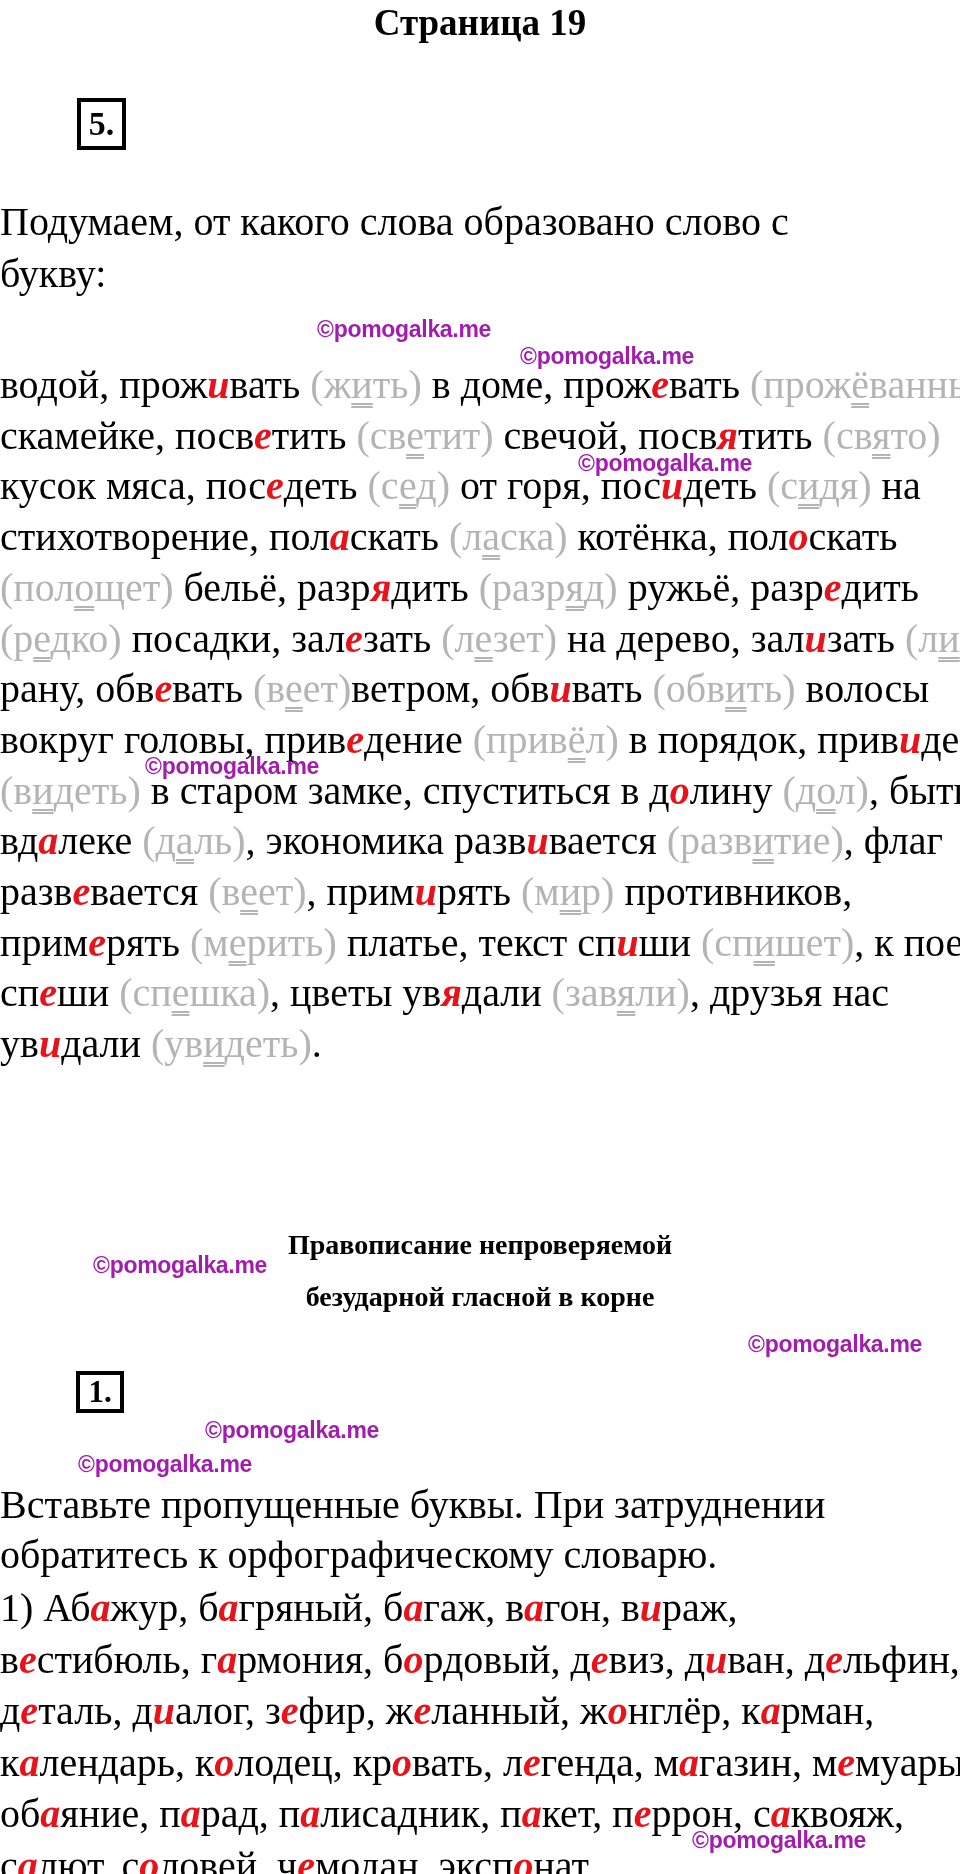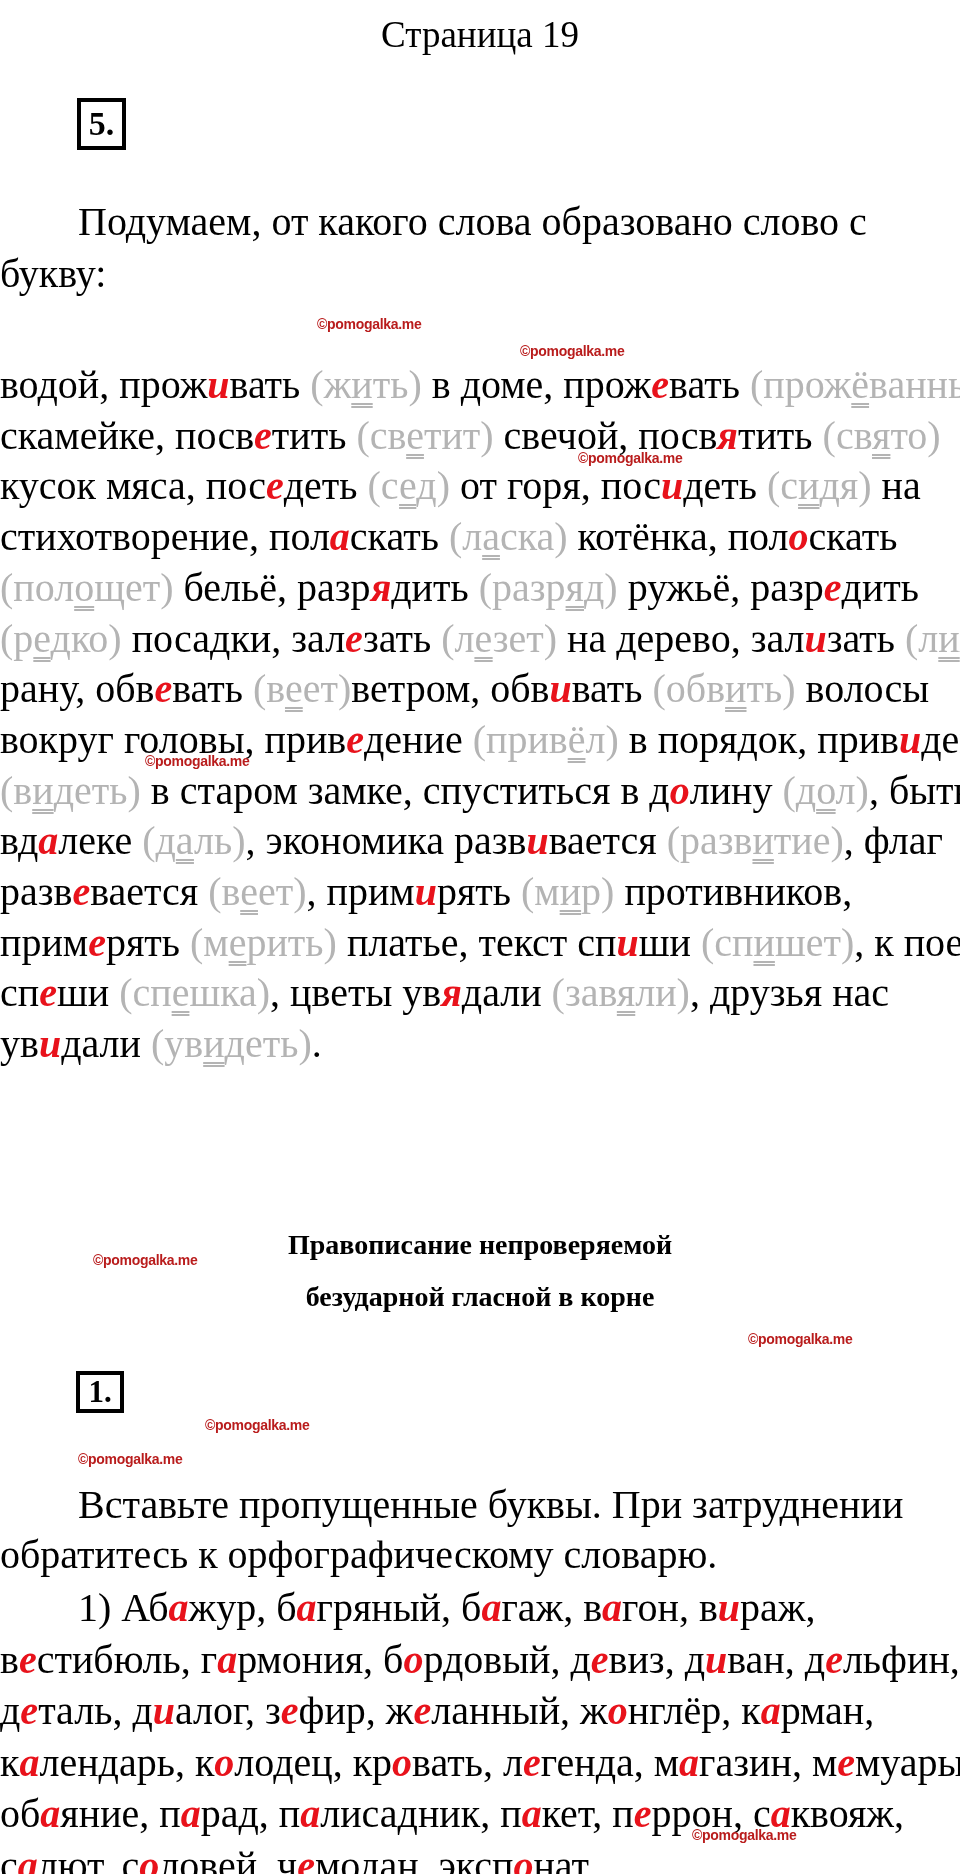--- a/index.html
+++ b/index.html
@@ -2,50 +2,50 @@
 <html lang="ru"><head>
 <meta charset="utf-8">
 <style>
   html,body{margin:0;padding:0;}
   body{
     width:960px;height:1874px;position:relative;background:#ffffff;
     font-family:"Liberation Serif","DejaVu Serif",serif;
     font-size:40px;color:#000;overflow:hidden;
   }
   .abs{position:absolute;}
-  #title{top:12px;left:0;width:960px;text-align:center;font-size:37px;font-weight:normal;line-height:46px;}
+  #title{top:0;left:0;width:960px;text-align:center;font-size:37px;font-weight:bold;line-height:46px;}
   .badge{
     position:absolute;border:4px solid #000;box-sizing:border-box;
     display:flex;align-items:center;justify-content:center;
     font-weight:bold;background:#fff;
   }
   #badge5{left:77px;top:98px;width:49px;height:52px;font-size:34px;}
   #badge1{left:76px;top:1371px;width:48px;height:42px;font-size:31px;}
   .para{position:absolute;left:0;width:960px;}
   #intro5{top:196px;line-height:52px;}
   #answer5{top:360px;line-height:50.7px;}
   #heading{top:1219px;line-height:52px;font-size:28px;font-weight:bold;text-align:center;}
   #intro1{top:1480px;line-height:50px;}
   #answer1{top:1582px;line-height:51.5px;}
   .line{white-space:nowrap;}
-  .line.indent{padding-left:78px;}
+  .line.indent{}
   .r{color:var(--red,#e8121b);font-weight:bold;font-style:italic;}
   .h{color:var(--hint,#b4b4b4);}
   .u{
     color:var(--hint,#b4b4b4);
     text-decoration-line:underline;
     text-decoration-style:double;
     text-decoration-color:var(--hint,#b4b4b4);
     text-decoration-thickness:2px;
     text-underline-offset:5px;
   }
   .wm{
     position:absolute;
     font-family:"Liberation Sans","DejaVu Sans",sans-serif;
-    font-weight:bold;font-size:14px;color:#b91c1c;
+    font-weight:bold;font-size:23px;color:#a21caf;
     letter-spacing:-0.3px;white-space:nowrap;
   }
 </style>
 </head>
 <body style="--red: #e8121b; --hint: #b4b4b4;">
 
 <div class="abs" id="title">Страница 19</div>
 
 <div class="badge" id="badge5">5.</div>
 

